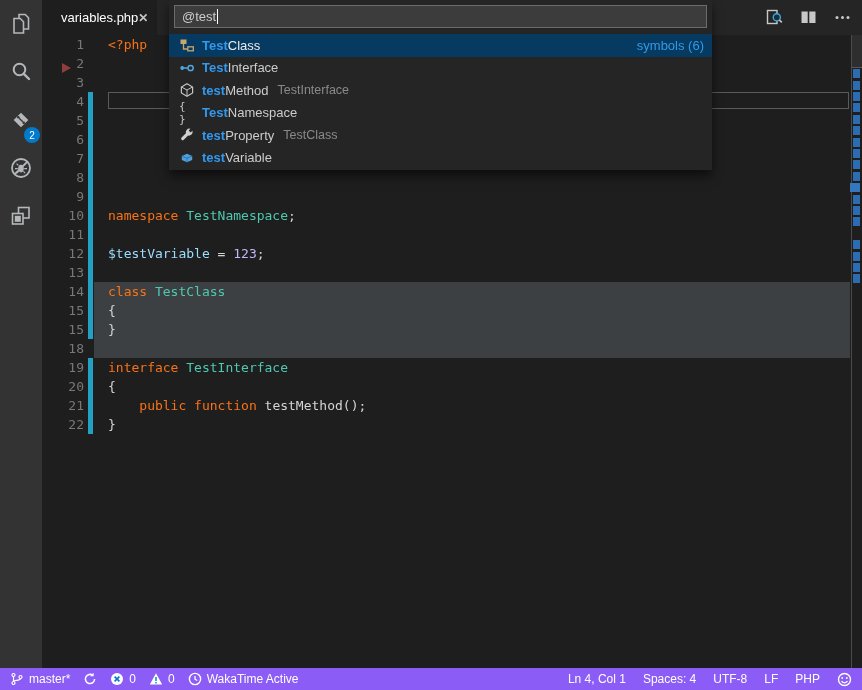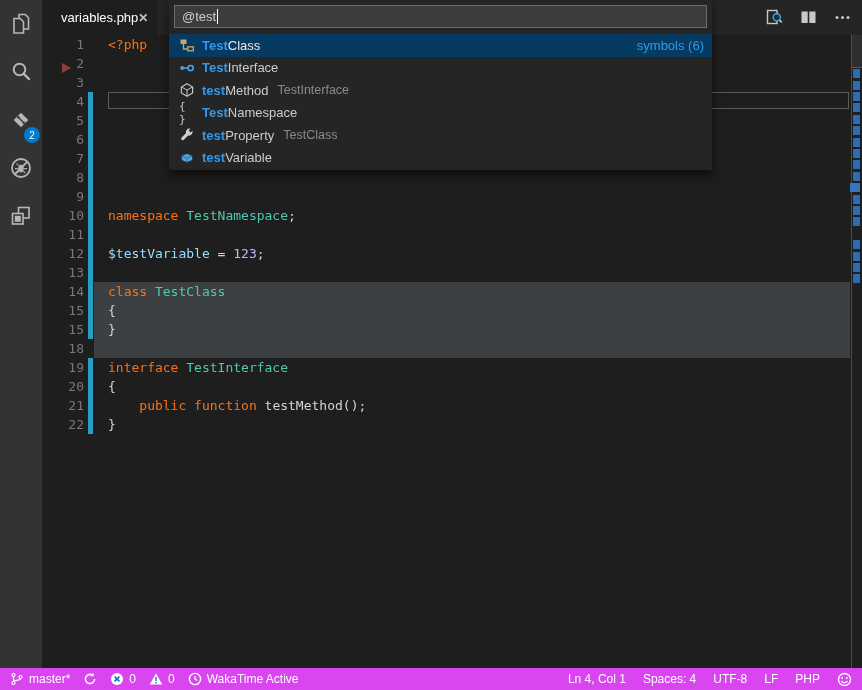--- a/index.html
+++ b/index.html
@@ -53,21 +53,21 @@
   .caret{display:inline-block;width:1px;height:15px;background:#ffffff;margin-left:1px;}
   .qp-row{height:22.5px;display:flex;align-items:center;padding:0 8px 0 10px;font-size:13px;color:#cccccc;cursor:pointer;}
   .qp-row.sel{background:#073a60;color:#eaeaea;}
   .qp-icon{width:16px;height:16px;margin-right:7px;flex:none;display:flex;align-items:center;justify-content:center;}
   .qp-match{color:#3199ee;font-weight:bold;margin-top:36px;}
   .qp-detail{color:#8a8a8a;margin-left:9px;font-size:12.5px;}
   .qp-badge{margin-left:auto;color:#2d9aea;}
   .brace-icon{font:11px "DejaVu Sans Mono",monospace;color:#c5c5c5;}
 
   
-  .statusbar{height:22px;background:#d946ef;display:flex;align-items:center;color:#ffffff;
+  .statusbar{height:22px;background:#8b5cf6;display:flex;align-items:center;color:#ffffff;
              font-size:12px;padding:0 10px;flex:none;}
   .sb-left{display:flex;align-items:center;gap:13px;}
   .sb-right{margin-left:auto;display:flex;align-items:center;gap:17px;}
   .sb-item{display:flex;align-items:center;gap:5px;cursor:pointer;white-space:nowrap;}
 </style>
 </head>
 <body>
 
 <div class="app">
   <div class="workbench">

